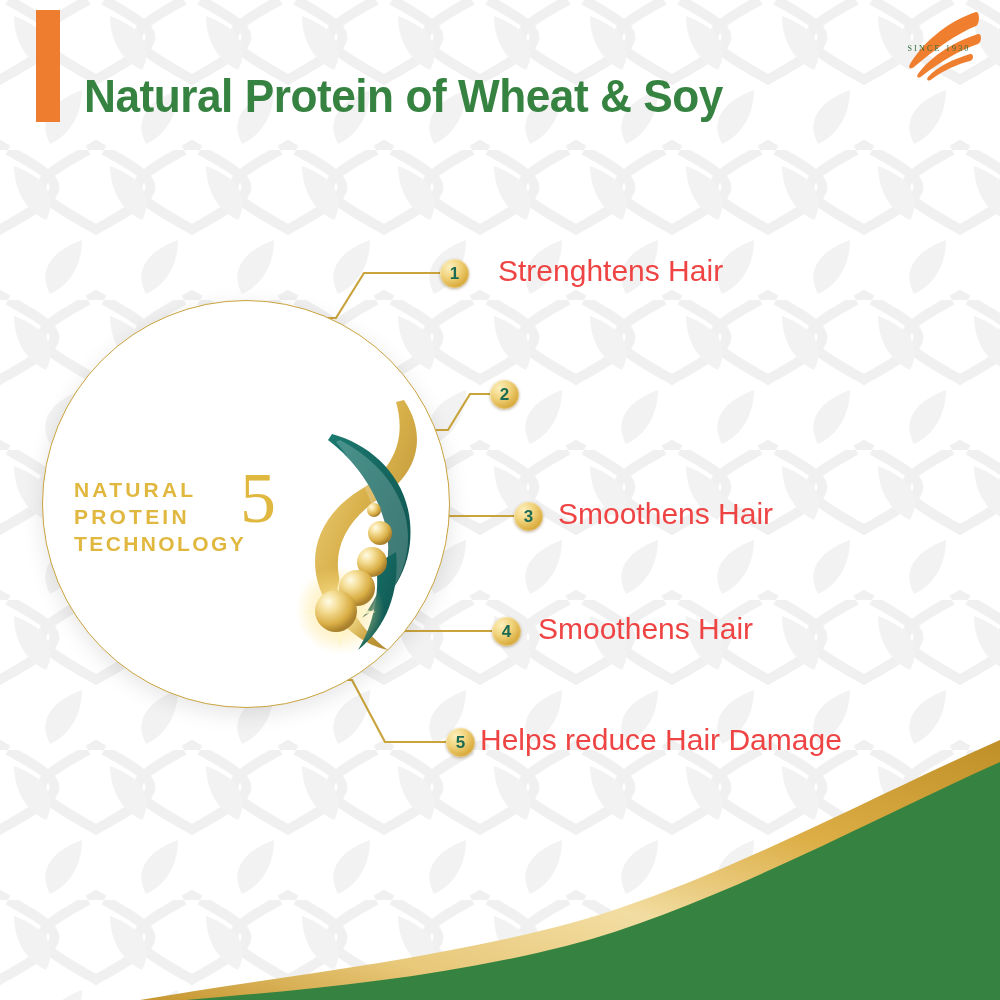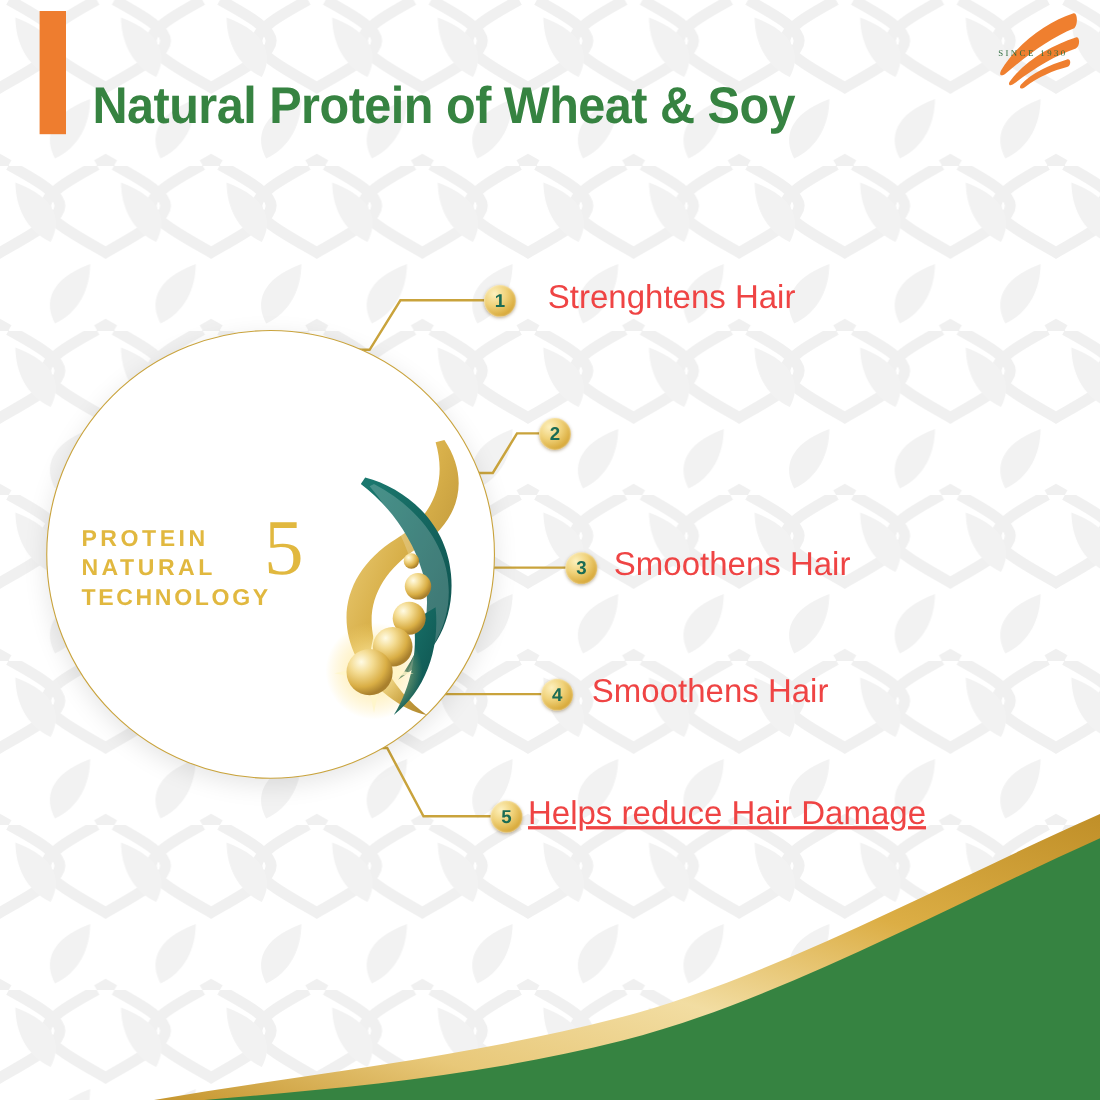--- a/index.html
+++ b/index.html
@@ -172,22 +172,22 @@
       <path d="M318,680 L352,680 L385,742 L452,742"></path>
       <path d="M338,664 L364,664 L393,631 L498,631"></path>
       <path d="M446,516 L520,516"></path>
       <path d="M424,430 L448,430 L470,394 L496,394"></path>
     </g>
   </svg>
 
   <div class="emblem-circle"></div>
 
   <div class="emblem-text">
+    <div>NATURAL</div>
     <div>PROTEIN</div>
-    <div>NATURAL</div>
     <div class="l3">TECHNOLOGY</div>
   </div>
   <div class="emblem-five">5</div>
 
   <svg class="helix-art" viewBox="0 0 165 270" xmlns="http://www.w3.org/2000/svg">
     <defs>
       <linearGradient id="goldG" x1="0" y1="0" x2="1" y2="1">
         <stop offset="0%" stop-color="#f4d98b"></stop>
         <stop offset="45%" stop-color="#d8b04a"></stop>
         <stop offset="100%" stop-color="#a8802a"></stop>
@@ -234,21 +234,21 @@
 
   <div class="badge" style="left:490px; top:380px;">2</div>
 
   <div class="badge" style="left:514px; top:502px;">3</div>
   <div class="benefit-label" style="left:558px; top:497px;">Smoothens Hair</div>
 
   <div class="badge" style="left:492px; top:617px;">4</div>
   <div class="benefit-label" style="left:538px; top:612px;">Smoothens Hair</div>
 
   <div class="badge" style="left:446px; top:728px;">5</div>
-  <div class="benefit-label" style="left:480px; top:723px;text-decoration:underline;">Helps reduce Hair Damage</div>
+  <div class="benefit-label" style="left:480px; top:723px;">Helps reduce Hair Damage</div>
 
   <svg class="bottom-wave" viewBox="0 0 1000 260" preserveAspectRatio="none" xmlns="http://www.w3.org/2000/svg">
     <defs>
       <linearGradient id="waveGold" x1="0" y1="1" x2="1" y2="0">
         <stop offset="0%" stop-color="#c6962f"></stop>
         <stop offset="22%" stop-color="#e8c879"></stop>
         <stop offset="45%" stop-color="#f2dda2"></stop>
         <stop offset="70%" stop-color="#dcae45"></stop>
         <stop offset="100%" stop-color="#c08f28"></stop>
       </linearGradient>

